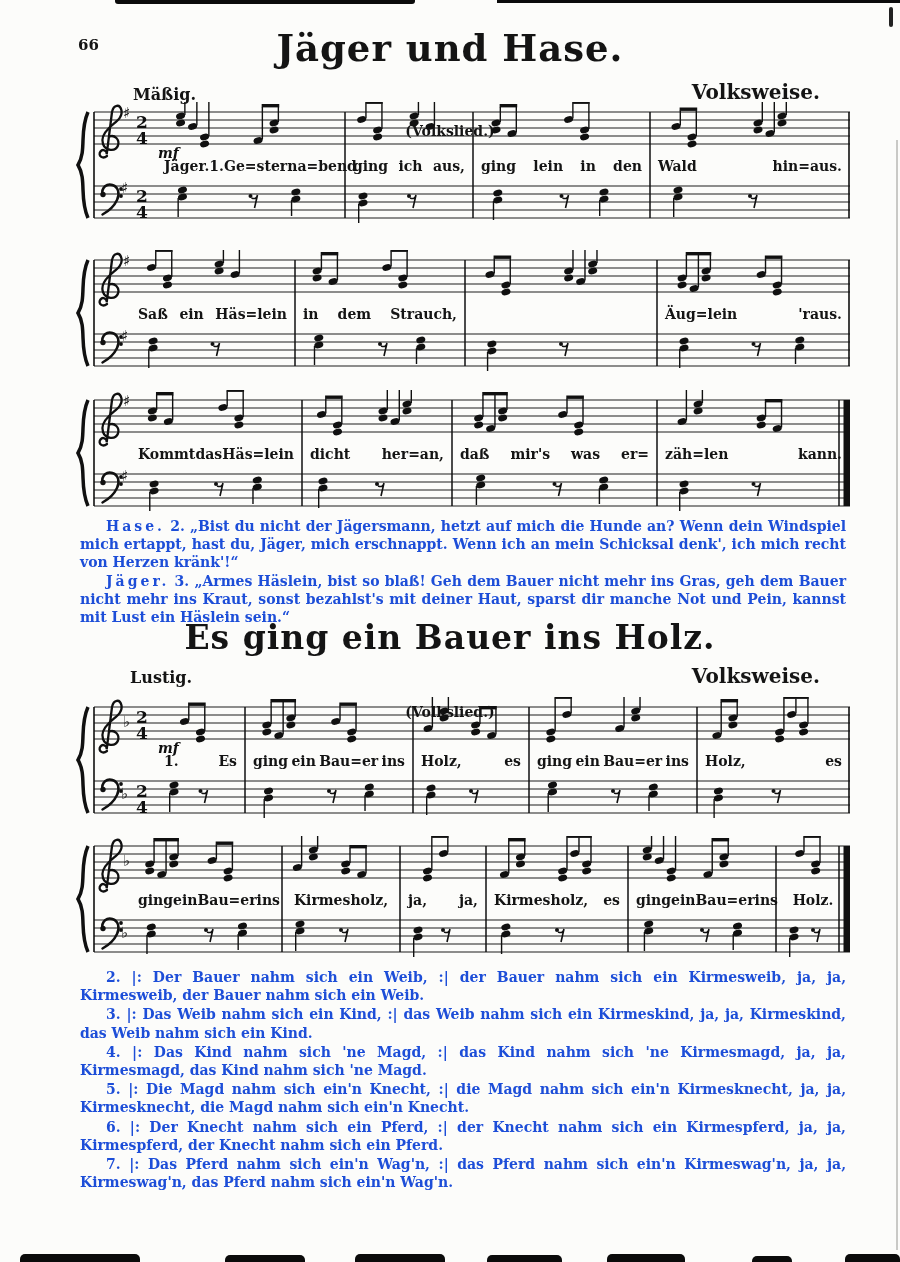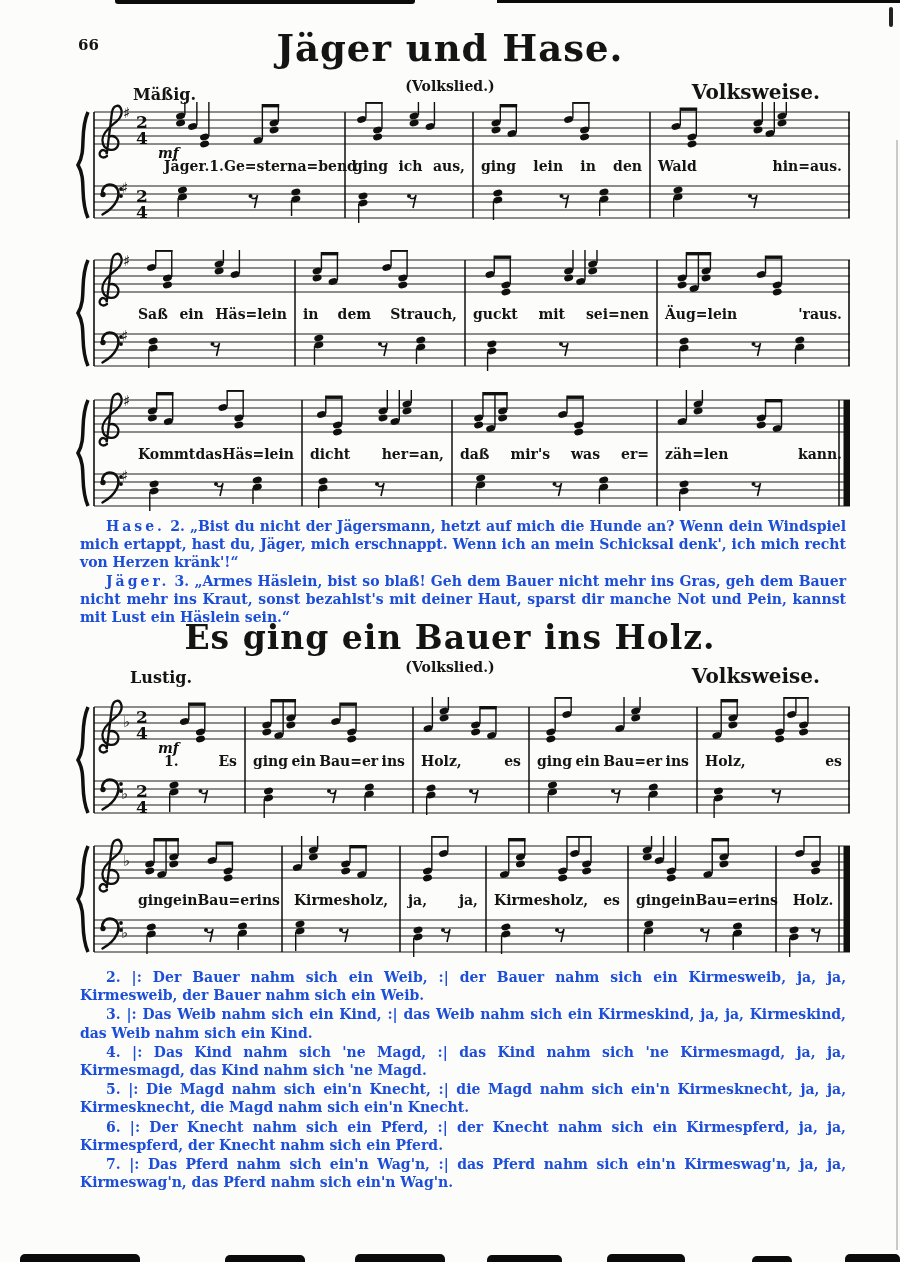--- a/index.html
+++ b/index.html
@@ -1,21 +1,21 @@
 <!DOCTYPE html>
 <html><head>
 <meta charset="utf-8">
 <style>
   html,body{margin:0;padding:0;background:#e8e8e6;}
   .page{position:relative;width:900px;height:1262px;background:#fcfcfa;overflow:hidden;
         font-family:"DejaVu Serif",serif;color:#141414;}
   .title{position:absolute;left:0;width:900px;text-align:center;font-weight:bold;letter-spacing:1px;}
   .t1{top:26px;font-size:37px;}
   .t2{top:618px;font-size:33px;}
-  .subtitle{position:absolute;left:0;width:900px;text-align:center;font-weight:bold;font-size:14px;}
+  .subtitle{position:absolute;left:0;width:900px;text-align:center;font-weight:bold;font-size:14px;margin-top:45px;}
   .st1{top:78px;}
   .st2{top:659px;}
   .tempo{position:absolute;font-weight:bold;font-size:16px;}
   .tp1{left:133px;top:85px;}
   .tp2{left:130px;top:668px;}
   .attr{position:absolute;right:80px;font-weight:bold;font-size:20px;}
   .a1{top:80px;}
   .a2{top:664px;}
   .pagenum{position:absolute;left:78px;top:36px;font-size:15px;font-weight:bold;text-align:right;}
   .system{position:absolute;left:72px;width:780px;height:130px;}
@@ -310,24 +310,20 @@
           </g>
           <line x1="777" y1="10" x2="777" y2="116" stroke="#101010" stroke-width="1.6"></line>
         </svg><div class="lyr" style="left: 58px; width: 165px;">
           <span>Saß</span>
           <span>ein</span>
           <span>Häs=lein</span>
         </div><div class="lyr" style="left: 223px; width: 170px;">
           <span>in</span>
           <span>dem</span>
           <span>Strauch,</span>
-        </div><div class="lyr" style="left: 393px; width: 192px;">
-          <span>guckt</span>
-          <span>mit</span>
-          <span>sei=nen</span>
         </div><div class="lyr" style="left: 585px; width: 193px;">
           <span>Äug=lein</span>
           <span>'raus.</span>
         </div></div>
       <div class="system" style="top: 390px;"><svg width="780" height="130">
           <path d="M16,10 C7,30 15,48 6,63 C15,78 7,96 16,116" stroke="#101010" stroke-width="3.5" fill="none"></path>
           <g>
             <line x1="22" y1="10" x2="778" y2="10" stroke="#1c1c1c" stroke-width="1.1"></line>
             <line x1="22" y1="18" x2="778" y2="18" stroke="#1c1c1c" stroke-width="1.1"></line>
             <line x1="22" y1="26" x2="778" y2="26" stroke="#1c1c1c" stroke-width="1.1"></line>

